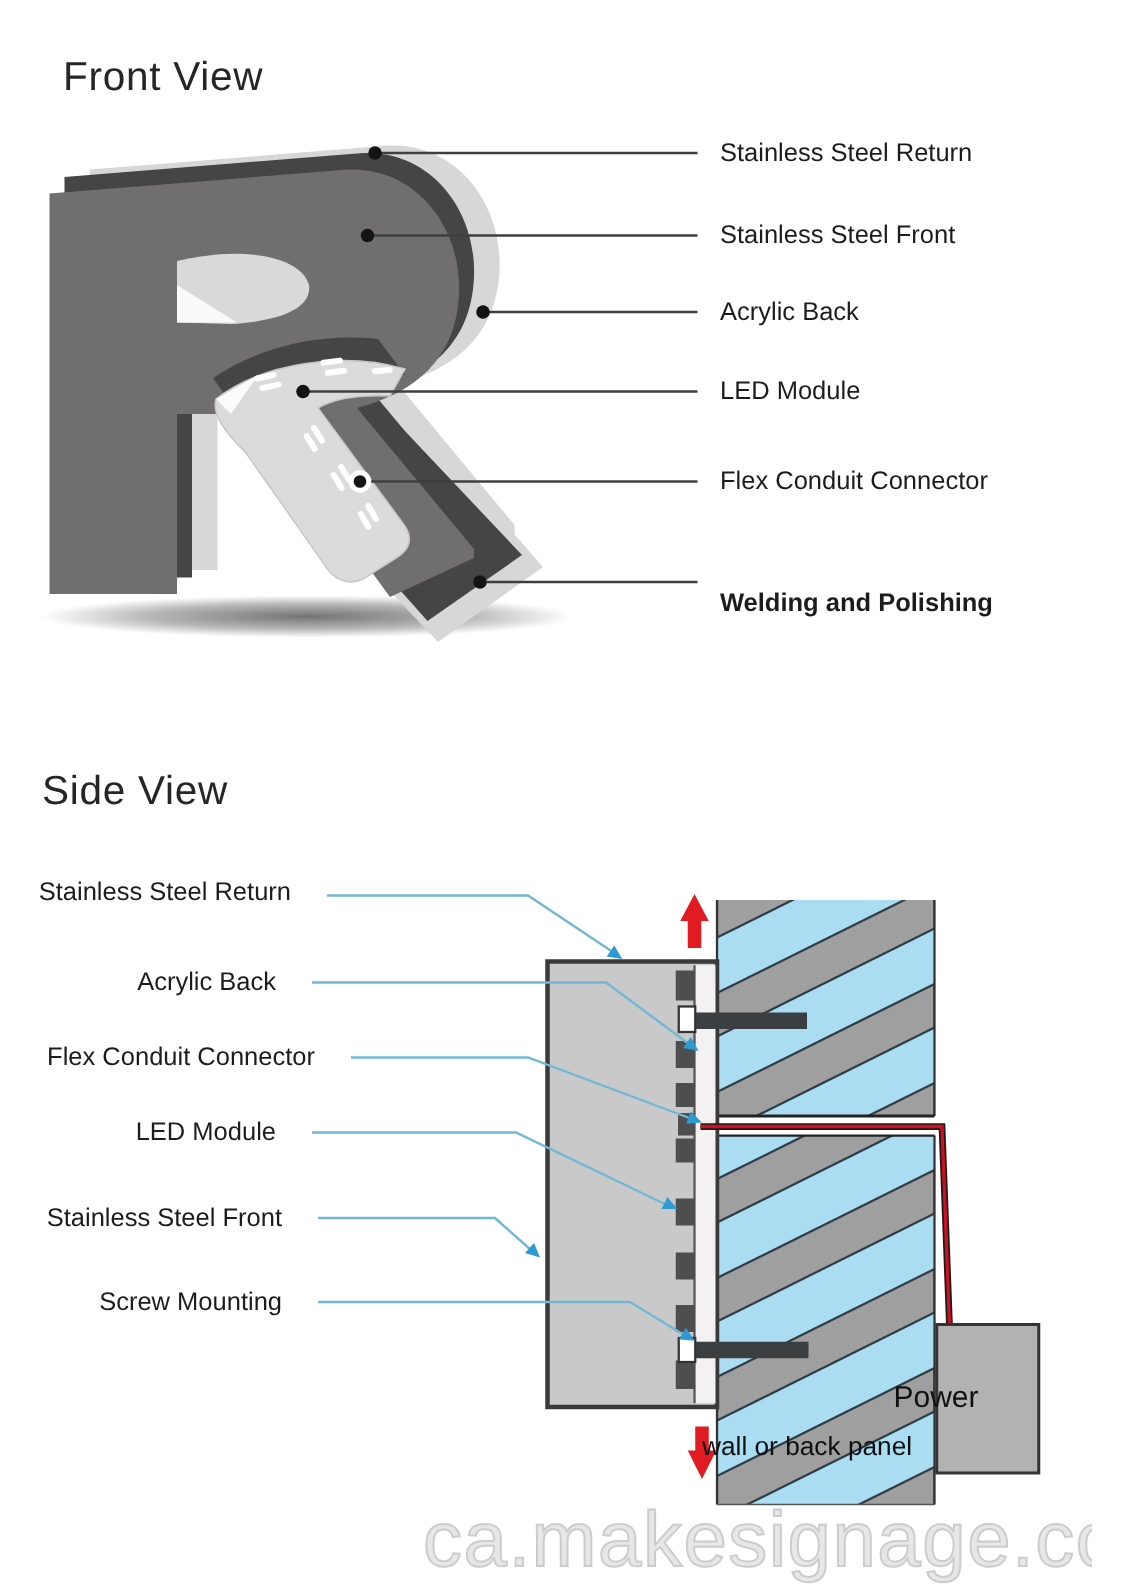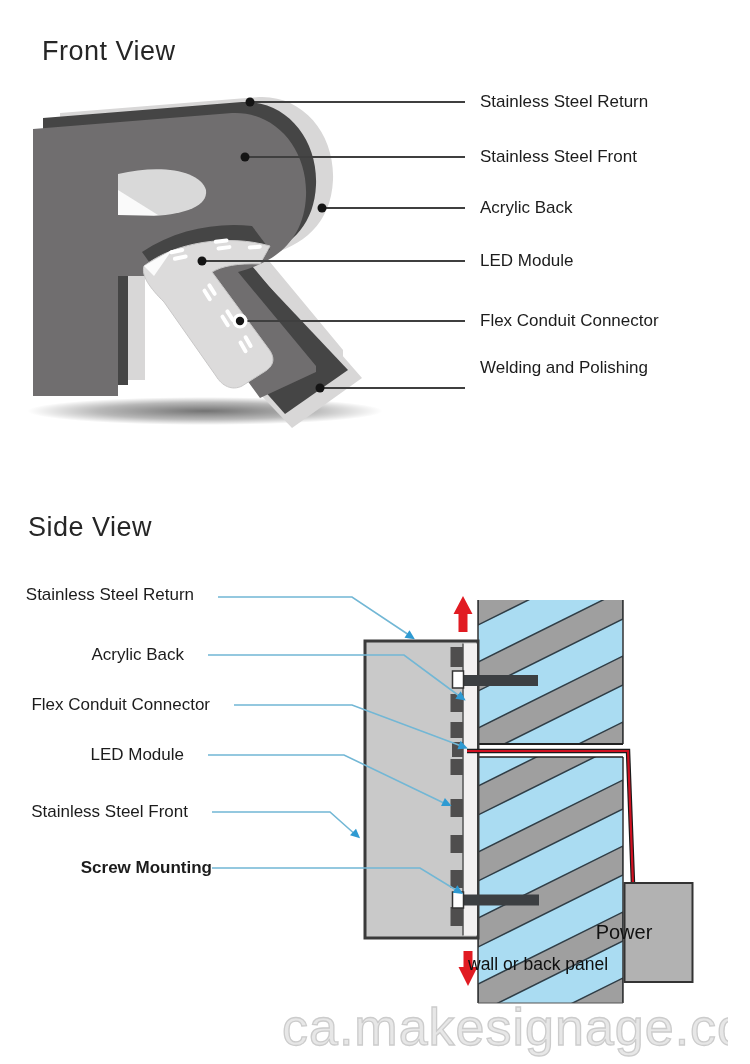--- a/index.html
+++ b/index.html
@@ -21,28 +21,28 @@
 <div class="page">
 
   <div class="title" style="left:42px;top:36px;">Front View</div>
   <div class="title" style="left:28px;top:512px;">Side View</div>
 
   <div class="flabel" style="top:92px;">Stainless Steel Return</div>
   <div class="flabel" style="top:147px;">Stainless Steel Front</div>
   <div class="flabel" style="top:198px;">Acrylic Back</div>
   <div class="flabel" style="top:251px;">LED Module</div>
   <div class="flabel" style="top:311px;">Flex Conduit Connector</div>
-  <div class="flabel" style="top:358px;">Welding and Polishing</div>
+  <div class="flabel" style="top:392px;font-weight:bold;">Welding and Polishing</div>
 
   <div class="slabel" style="right:534px;top:585px;">Stainless Steel Return</div>
   <div class="slabel" style="right:544px;top:645px;">Acrylic Back</div>
   <div class="slabel" style="right:518px;top:695px;">Flex Conduit Connector</div>
   <div class="slabel" style="right:544px;top:745px;">LED Module</div>
   <div class="slabel" style="right:540px;top:802px;">Stainless Steel Front</div>
-  <div class="slabel" style="right:516px;top:858px;font-weight:bold;">Screw Mounting</div>
+  <div class="slabel" style="right:540px;top:858px;">Screw Mounting</div>
 
   <svg class="artsvg" width="750" height="1064" viewBox="0 0 750 1064">
     <defs>
       <radialGradient id="shadowGrad" cx="50%" cy="50%" r="50%">
         <stop offset="0%" stop-color="#000" stop-opacity="0.55"></stop>
         <stop offset="60%" stop-color="#000" stop-opacity="0.28"></stop>
         <stop offset="100%" stop-color="#000" stop-opacity="0"></stop>
       </radialGradient>
       <clipPath id="wallTopClip">
           <rect x="478" y="600" width="145" height="144"></rect>

